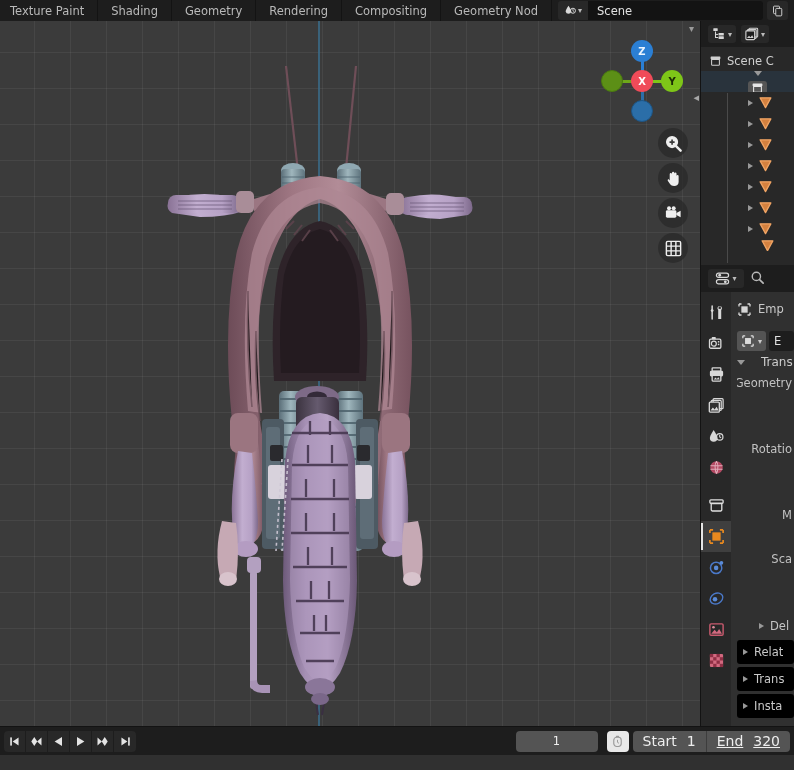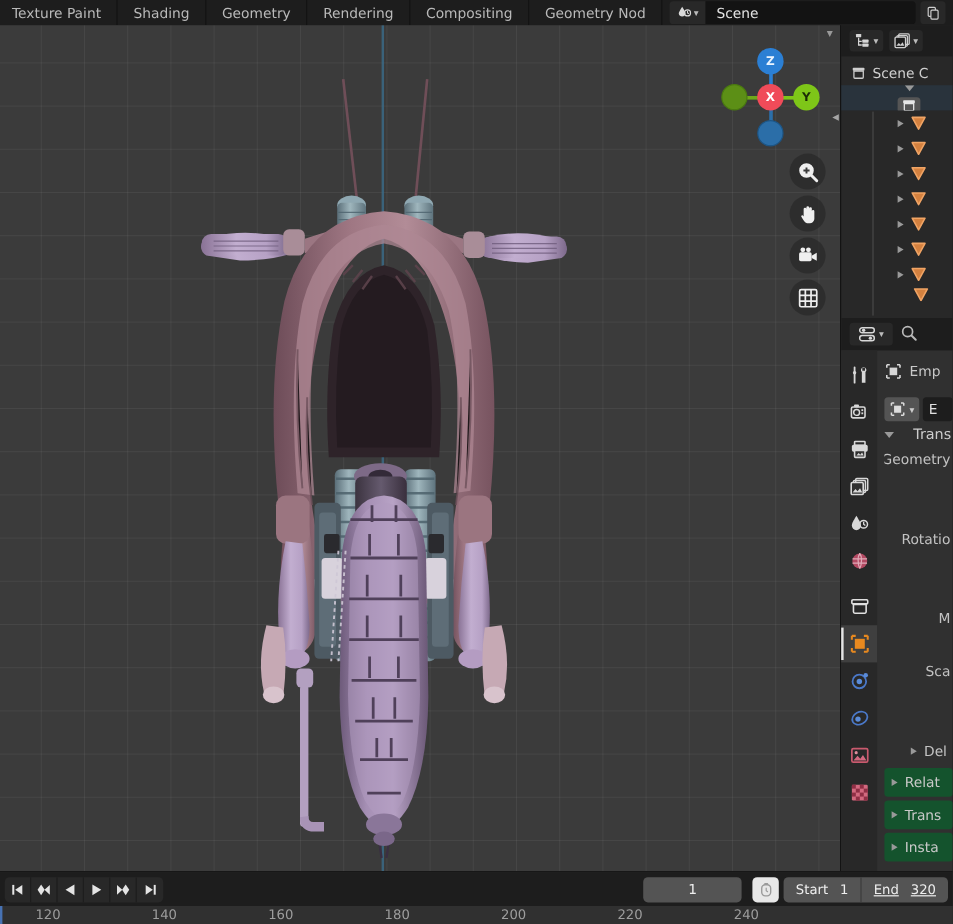--- a/index.html
+++ b/index.html
@@ -168,21 +168,21 @@
   }
   .pr-gap { height:46px; }
   .pr-sub {
     display:flex; align-items:center; gap:6px; height:22px;
     font-size:11.5px; color:#c4c4c4; white-space:nowrap;
     padding-left:22px;
   }
   .pr-closed {
     display:flex; align-items:center; gap:6px; height:24px;
     font-size:11.5px; color:#c9c9c9; white-space:nowrap;
-    background:#14532d; margin-top:3px; border-radius:3px; padding-left:6px;
+    background:#000000; margin-top:3px; border-radius:3px; padding-left:6px;
   }
 
   
   .timeline {
     position:absolute; left:0; top:726px; width:794px; height:44px;
     background:#303030; border-top:1px solid #131313;
   }
   .tl-header {
     height:28px; background:#1d1d1d; display:flex; align-items:center;
     padding:0 4px;
@@ -205,21 +205,21 @@
   .tl-autokey {
     width:22px; height:21px; background:#e8e8e8; border-radius:4px;
     margin-left:9px; display:flex; align-items:center; justify-content:center;
   }
   .tl-range {
     display:flex; height:21px; background:#545454; border-radius:4px;
     margin-left:4px; overflow:hidden;
   }
   .tl-rcell {
     display:flex; align-items:center; gap:10px; padding:0 10px;
-    font-size:11px; color:#eee; border-right:1px solid #3d3d3d;
+    font-size:14px; color:#eee; border-right:1px solid #3d3d3d;
   }
   .tl-rcell:last-child { border-right:none;text-decoration:underline; }
   .tl-ruler {
     height:16px; position:relative; background:#303030;
   }
   .tl-tick {
     position:absolute; top:1px; font-size:11px; color:#9e9e9e;
     transform:translateX(-50%);
   }
   .tl-playhead {
@@ -803,25 +803,15 @@
           <span>Start</span>
           <span>1</span>
         </div>
         <div class="tl-rcell">
           <span>End</span>
           <span>320</span>
         </div>
       </div>
     </div>
 
-    <div class="tl-ruler">
-      <div class="tl-playhead"></div>
-      <span class="tl-tick" style="left:40px;">120</span>
-      <span class="tl-tick" style="left:137px;">140</span>
-      <span class="tl-tick" style="left:234px;">160</span>
-      <span class="tl-tick" style="left:331px;">180</span>
-      <span class="tl-tick" style="left:428px;">200</span>
-      <span class="tl-tick" style="left:525px;">220</span>
-      <span class="tl-tick" style="left:622px;">240</span>
-    </div>
   </div>
 
 </div>
 
 </body></html>

